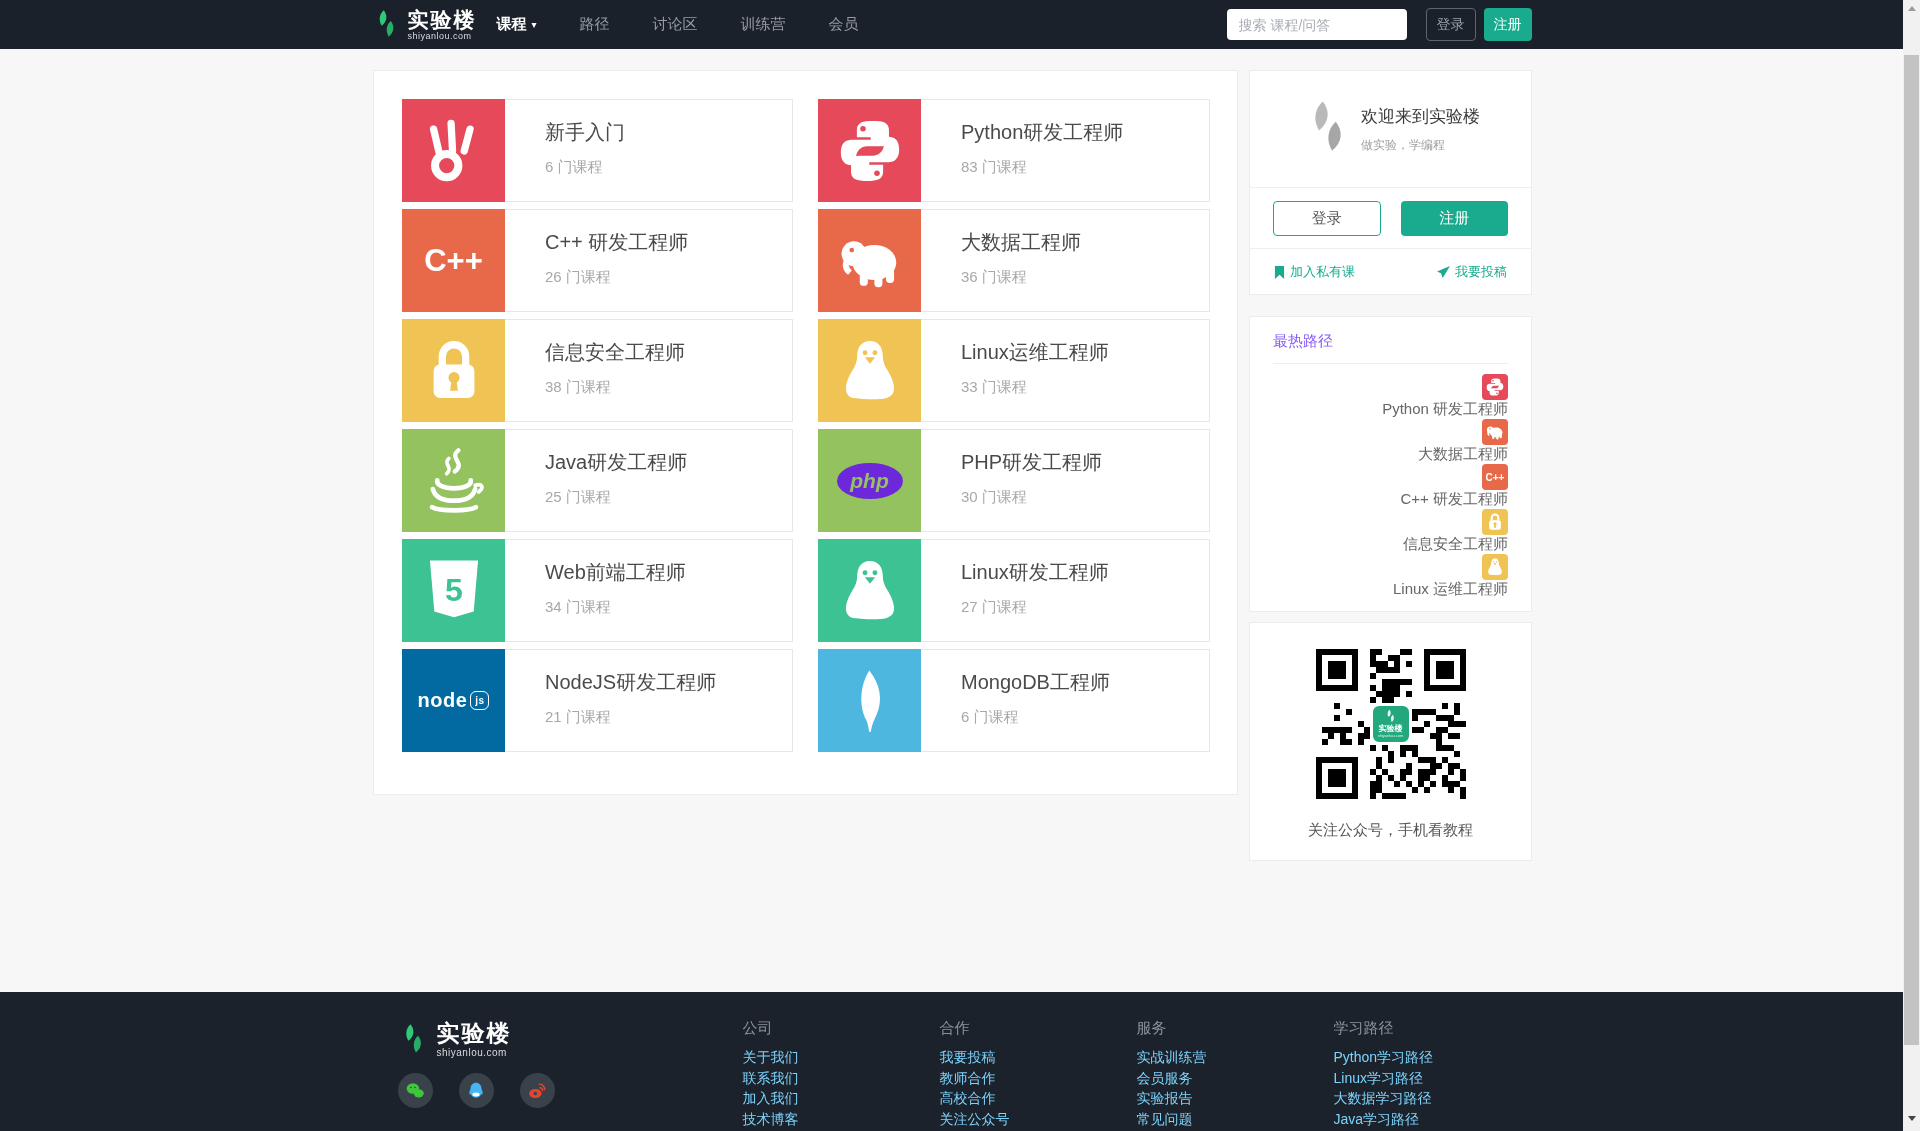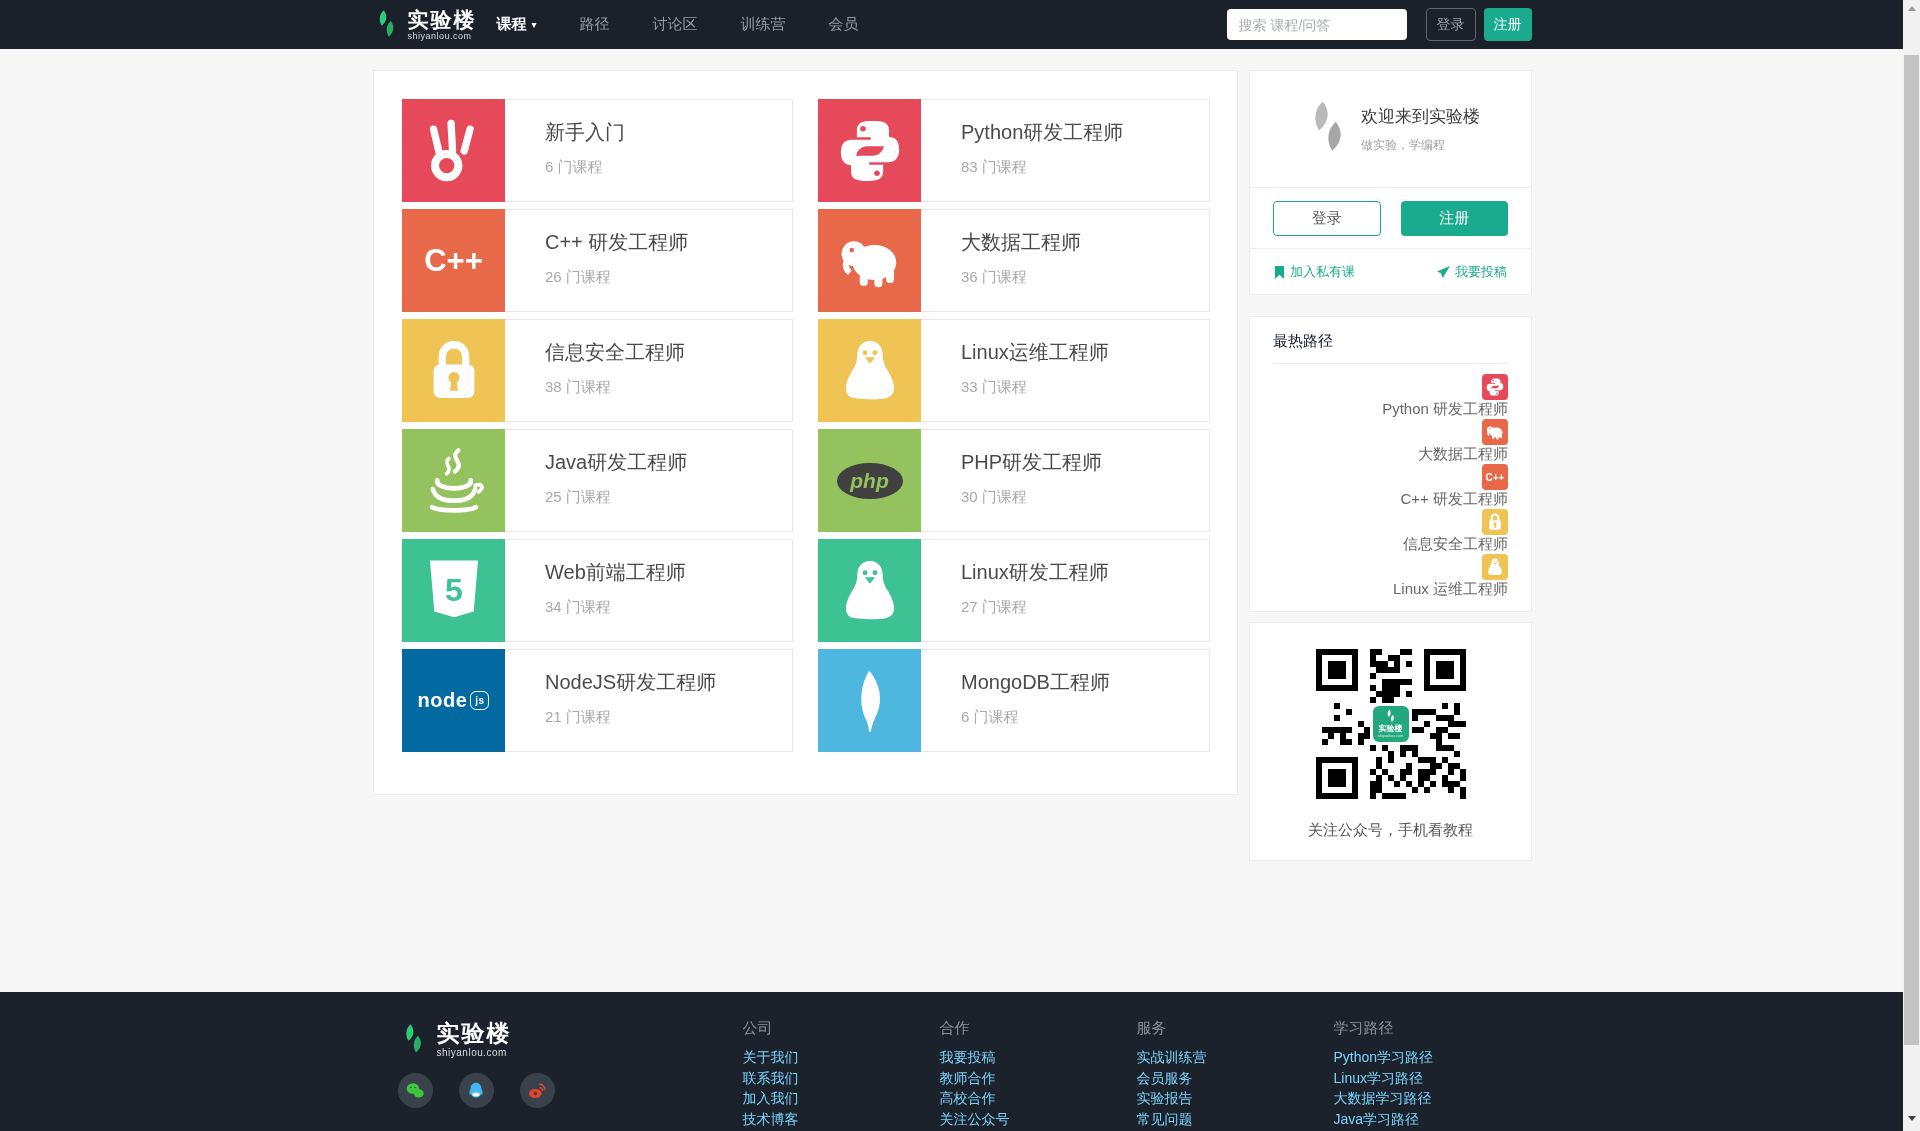--- a/index.html
+++ b/index.html
@@ -40,42 +40,42 @@
     padding:28px 0 0 28px;}
   .path-item{display:flex;height:103px;}
   .tile{width:103px;height:103px;flex:none;display:flex;align-items:center;justify-content:center;overflow:hidden;}
   .tile-ic{display:flex;align-items:center;justify-content:center;}
   .tile .ic{width:70px;height:70px;}
   .path-info{flex:1;border:1px solid #e7e7e7;border-left:none;background:#fff;
     box-sizing:border-box;padding:19px 0 0 40px;display:block;}
   .path-title{display:block;font-size:20px;font-weight:300;color:#4a4a4a;line-height:26px;}
   .path-count{display:block;font-size:15px;color:#a8a8a8;margin-top:13px;}
   .txt-cpp{color:#fff;font-weight:700;font-size:31px;}
-  .php-pill{background:#404040;border-radius:50%;width:66px;height:36px;display:flex;align-items:center;
+  .php-pill{background:#6d28d9;border-radius:50%;width:66px;height:36px;display:flex;align-items:center;
     justify-content:center;font-weight:700;font-style:italic;font-size:21px;}
   .node-mark{color:#fff;font-weight:700;font-size:20px;display:flex;align-items:center;letter-spacing:.5px;}
   .node-js{margin-left:3px;width:17px;height:17px;border:1.6px solid #fff;border-radius:6px;font-size:10px;
     display:flex;align-items:center;justify-content:center;font-weight:700;}
 
   
   .sb-card{position:absolute;left:1249px;width:283px;background:#fff;border:1px solid #ececec;box-sizing:border-box;}
   .sb-welcome{top:70px;height:225px;}
   .w-top{height:116px;display:flex;align-items:center;justify-content:center;gap:8px;border-bottom:1px solid #eee;}
   .w-logo{width:52px;height:62px;}
   .w-title{font-size:17px;color:#3b3b3b;}
   .w-sub{font-size:12px;color:#a0a0a0;margin-top:9px;}
   .w-btns{display:flex;gap:20px;padding:13px 23px 12px;border-bottom:1px solid #eee;}
   .w-btn{width:108px;height:35px;border-radius:4px;font-size:15px;cursor:pointer;}
   .w-btn-login{background:#fff;border:1px solid var(--accent);color:#555;}
   .w-btn-register{background:var(--accent);border:none;color:#fff;}
   .w-links{display:flex;justify-content:space-between;padding:14px 24px 0;}
   .w-link{color:var(--accent);font-size:13px;display:flex;align-items:center;gap:5px;}
 
   .sb-hot{top:316px;height:296px;padding:0 23px;}
-  .hot-title{font-size:15px;color:#0f172a;padding:15px 0 12px;border-bottom:1px solid #eee;}
+  .hot-title{font-size:15px;color:#8b5cf6;padding:15px 0 12px;border-bottom:1px solid #eee;}
   .hot-list{padding-top:10px;}
   .hot-item{display:flex;align-items:flex-end;height:45px;flex-direction:column;}
   .mini{width:26px;height:26px;border-radius:4px;display:flex;align-items:center;justify-content:center;flex:none;}
   .mini .ic{width:20px;height:20px;}
   .mini .txt-cpp{font-size:10px;}
   .hot-label{margin-left:12px;font-size:15px;color:#666;}
 
   .sb-qr{top:622px;height:239px;text-align:center;}
   .qr-wrap{position:relative;width:150px;height:150px;margin:26px auto 0;}
   .qr-wrap svg{display:block;}

